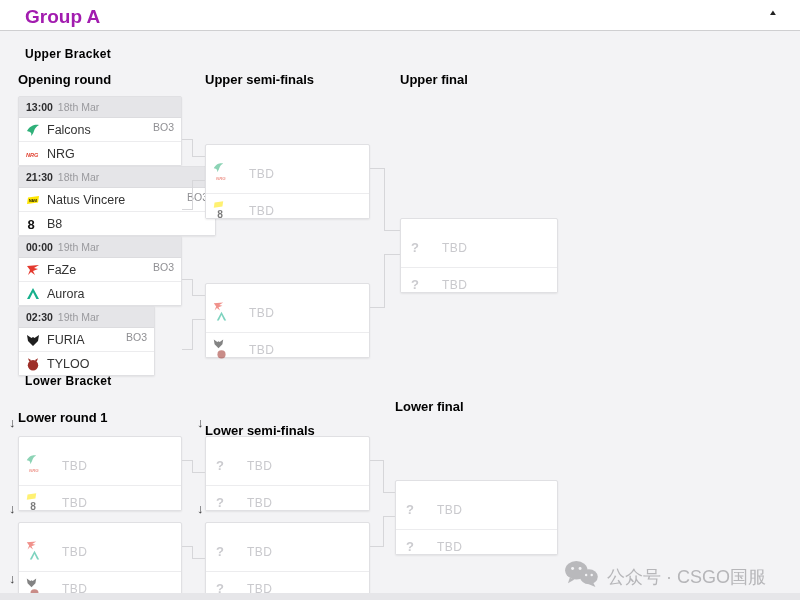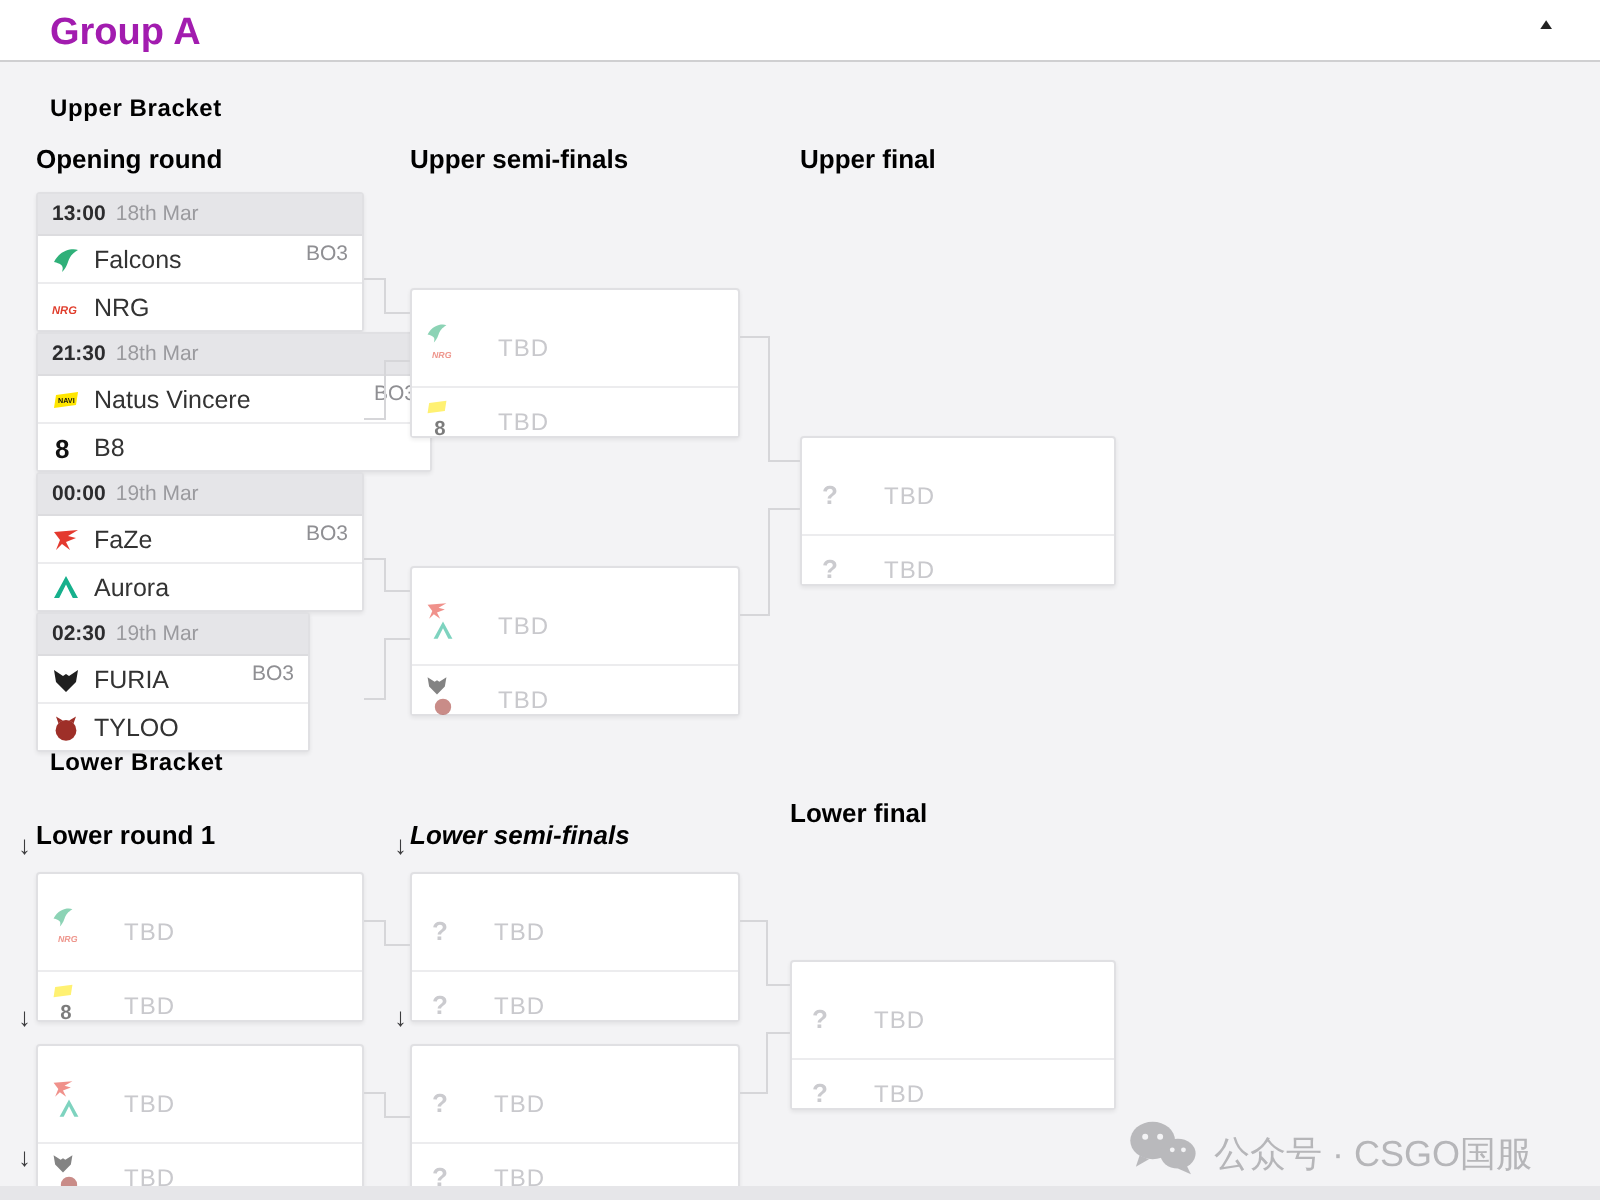--- a/index.html
+++ b/index.html
@@ -233,21 +233,21 @@
   <i class="ln h" style="left:192px;top:319px;width:13px;"></i>
   <i class="ln h" style="left:370px;top:168px;width:15px;"></i>
   <i class="ln v" style="left:384px;top:168px;height:63px;"></i>
   <i class="ln h" style="left:384px;top:230px;width:16px;"></i>
   <i class="ln h" style="left:370px;top:307px;width:15px;"></i>
   <i class="ln v" style="left:384px;top:254px;height:54px;"></i>
   <i class="ln h" style="left:384px;top:254px;width:16px;"></i>
 
   <div class="seclabel" style="left:25px;top:374px;">Lower Bracket</div>
   <div class="colhead" style="left:18px;top:399px;width:164px;margin-top:11px;">Lower round 1</div>
-  <div class="colhead" style="left:205px;top:410px;width:165px;font-style:italic;">Lower semi-finals</div>
+  <div class="colhead" style="left:205px;top:423px;width:165px;">Lower semi-finals</div>
   <div class="colhead" style="left:395px;top:399px;width:163px;">Lower final</div>
 
   <span class="drop" style="left:9px;top:415px;">↓</span>
   <span class="drop" style="left:197px;top:415px;">↓</span>
   <span class="drop" style="left:9px;top:501px;">↓</span>
   <span class="drop" style="left:197px;top:501px;">↓</span>
   <span class="drop" style="left:9px;top:571px;">↓</span>
 
   <div class="box" style="left:18px;top:436px;width:164px;">
     <div class="srow">

